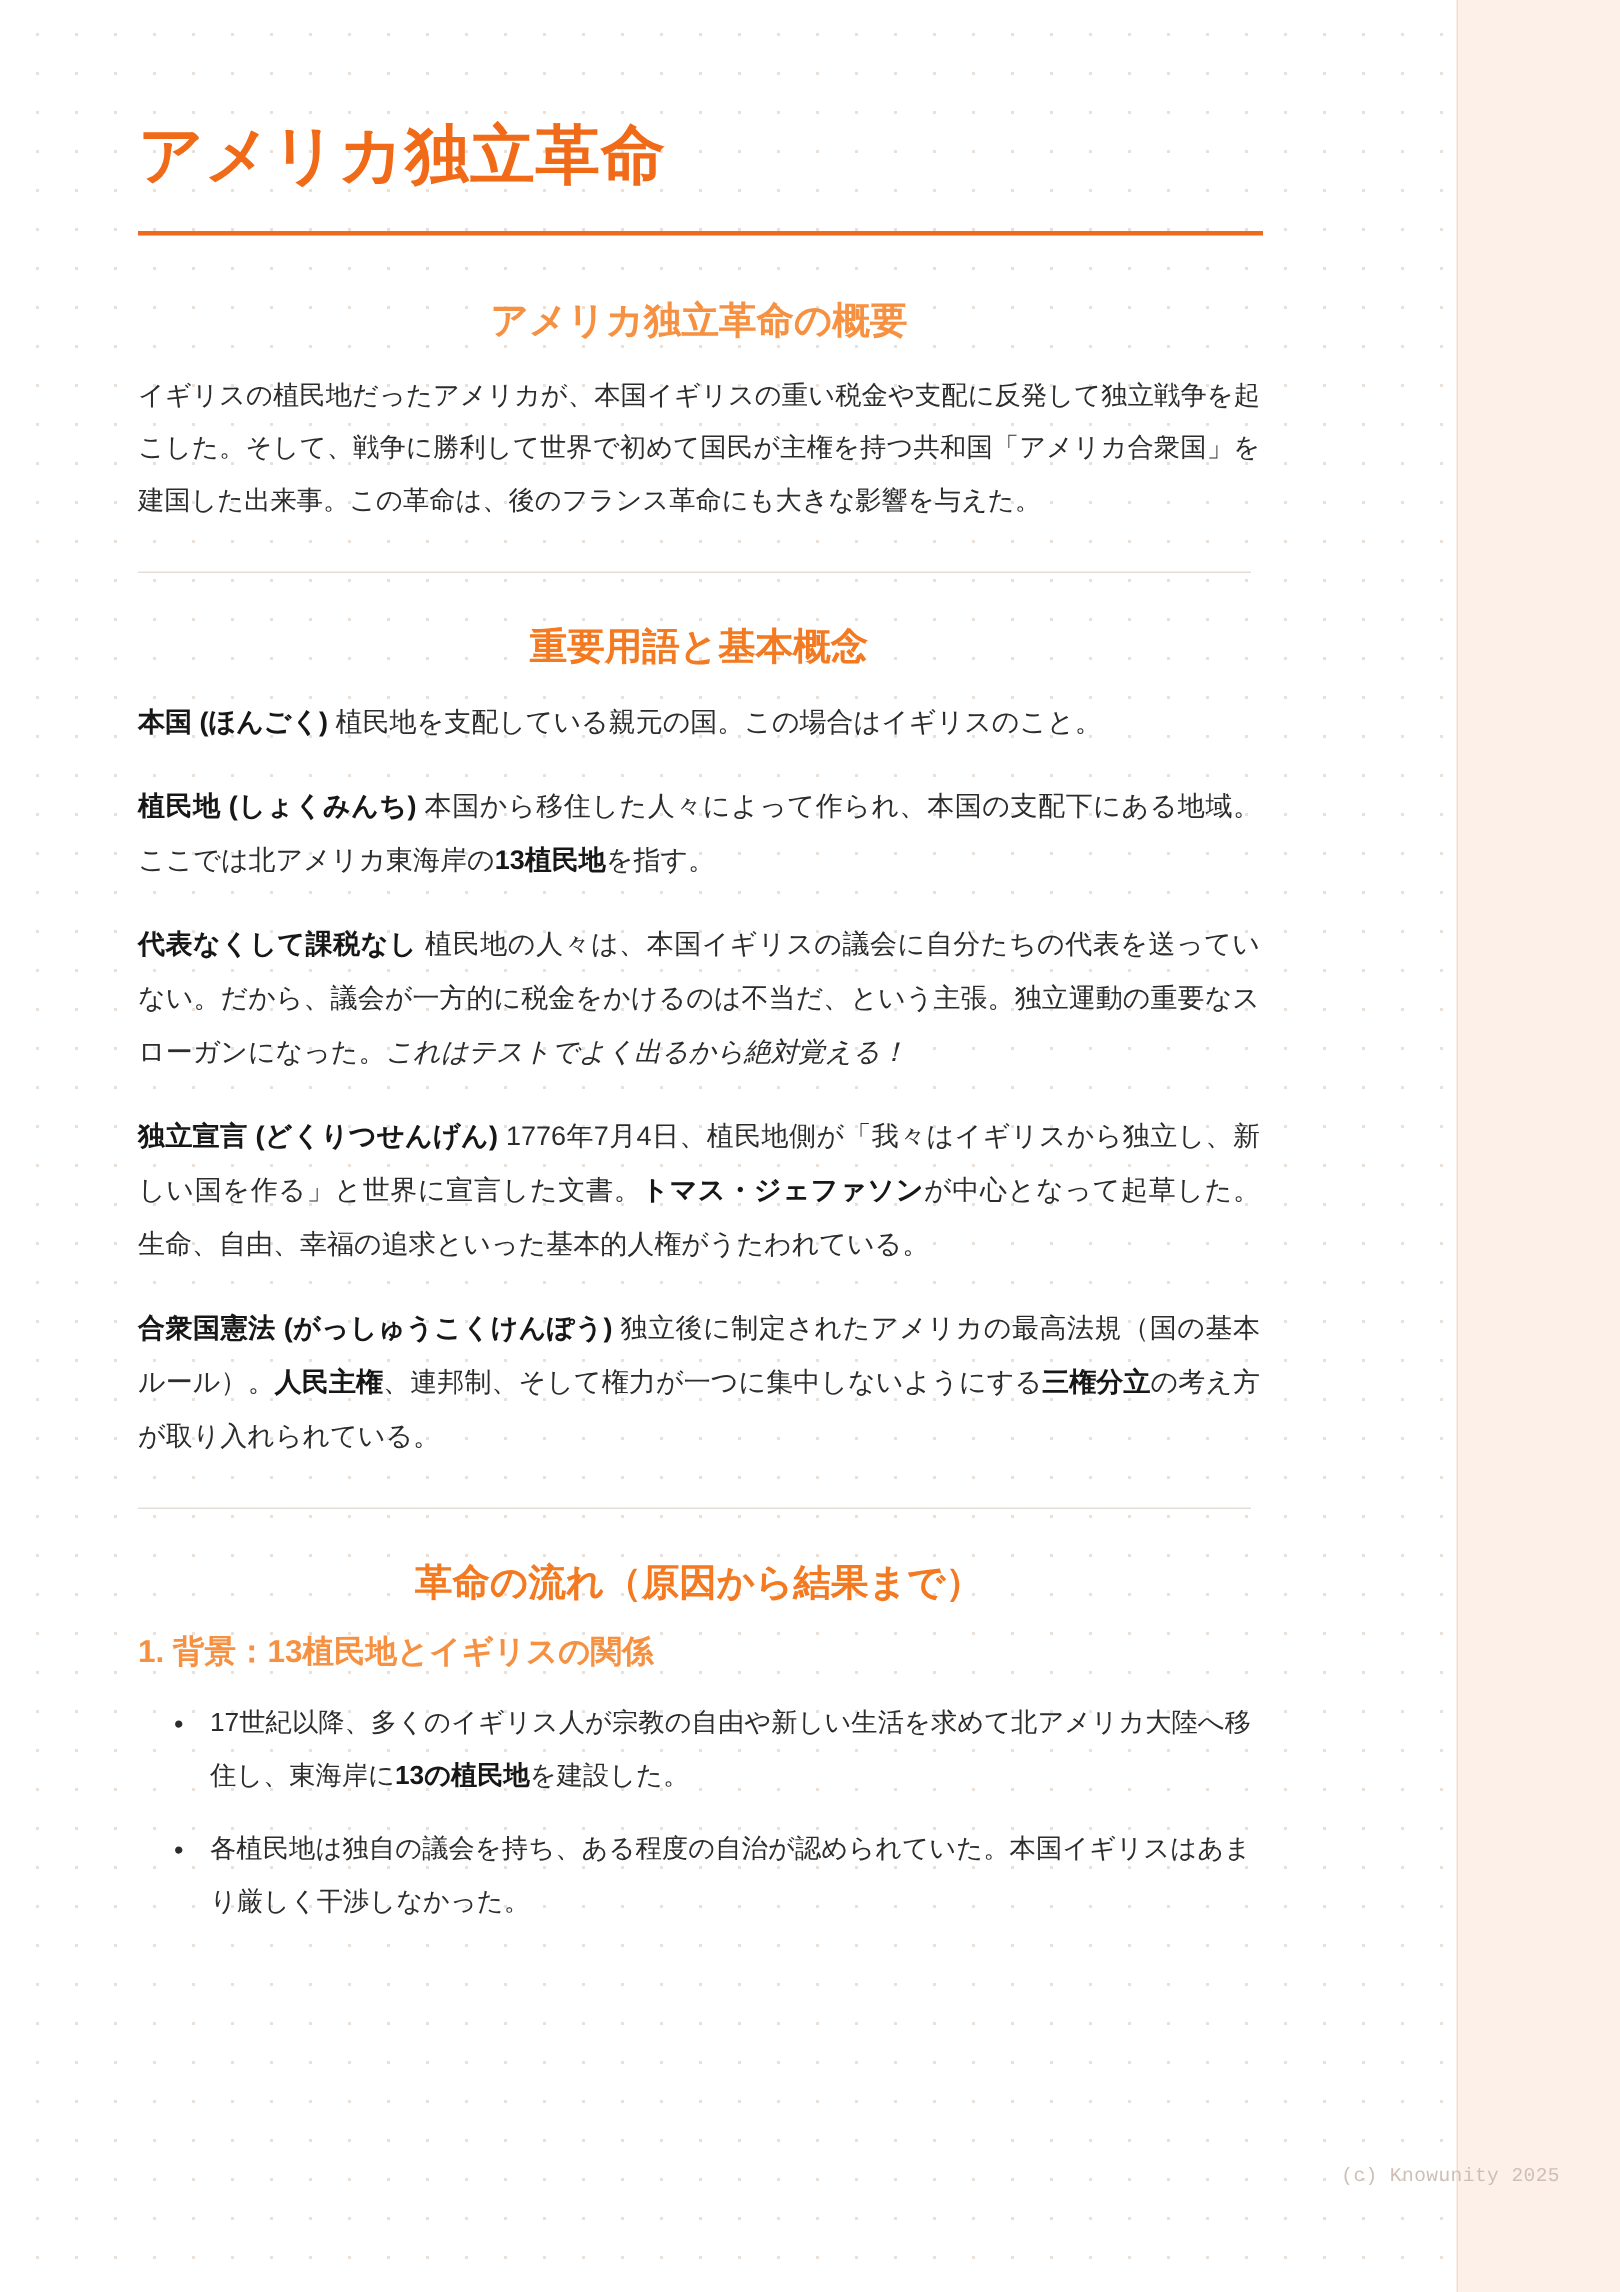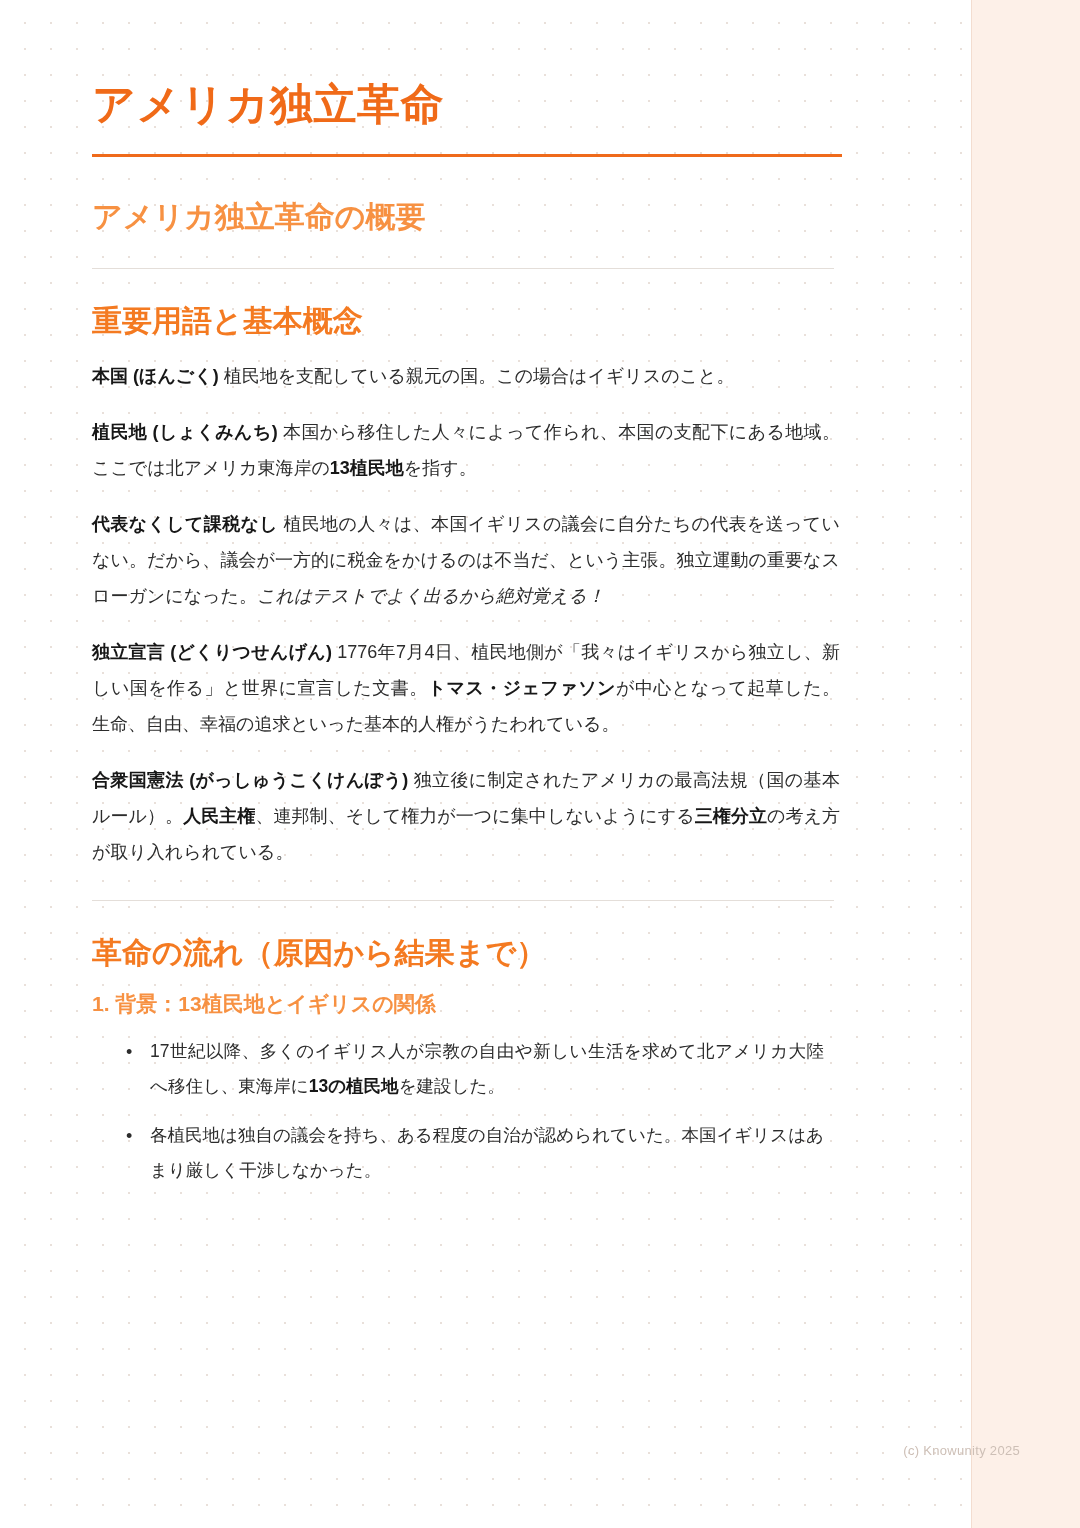--- a/index.html
+++ b/index.html
@@ -59,24 +59,25 @@
     letter-spacing: 0.5px;
   }
   .title-rule {
     height: 3px;
     background: #ef6a1b;
     width: 750px;
     margin: 0 0 40px 0;
   }
 
   h2.sec-title {
-    font-size: 30px;
+    font-size: 25px;
     font-weight: bold;
     color: #f79142;
     margin: 0 0 16px 0;
+    text-align: center;
   }
   h2.sec-title.strong {
     color: #f47a21;
   }
 
   p.body-text {
     font-size: 17.5px;
     line-height: 2.0;
     color: #2c2c2c;
     margin: 0 0 18px 0;
@@ -99,21 +100,21 @@
   }
 
   h3.sub-title {
     font-size: 21px;
     font-weight: bold;
     color: #f79142;
     margin: 0 0 16px 0;
   }
 
   ul.bullets {
-    margin: 16px;
+    margin: 6px;
     padding: 0 0 0 30px;
     list-style: none;
   }
   ul.bullets li {
     position: relative;
     font-size: 17.5px;
     line-height: 2.0;
     color: #2c2c2c;
     margin-bottom: 14px;
     text-align: justify;
@@ -123,40 +124,42 @@
     content: "•";
     position: absolute;
     left: -12px;
     top: 0;
     color: #2c2c2c;
     font-size: 18px;
   }
 
   .watermark {
     position: absolute;
-    right: 60px;
+    right: 40px;
     bottom: 70px;
     font-size: 13px;
     color: #cdbfb6;
     letter-spacing: 0.3px;
+    font-family: Liberation Mono, monospace;
   }
 </style>
 </head>
 <body>
 
 <div class="page">
   <div class="right-strip"></div>
   <div class="right-strip-line"></div>
 
   <div class="content">
 
     <h1 class="doc-title">アメリカ独立革命</h1>
     <div class="title-rule"></div>
 
     <h2 class="sec-title">アメリカ独立革命の概要</h2>
+    <p class="body-text">イギリスの植民地だったアメリカが、本国イギリスの重い税金や支配に反発して独立戦争を起こした。そして、戦争に勝利して世界で初めて国民が主権を持つ共和国「アメリカ合衆国」を建国した出来事。この革命は、後のフランス革命にも大きな影響を与えた。</p>
 
     <div class="divider"></div>
 
     <h2 class="sec-title strong">重要用語と基本概念</h2>
 
     <p class="term">
       <span class="b">本国 (ほんごく)</span><span> 植民地を支配している親元の国。この場合はイギリスのこと。</span>
     </p>
 
     <p class="term">

